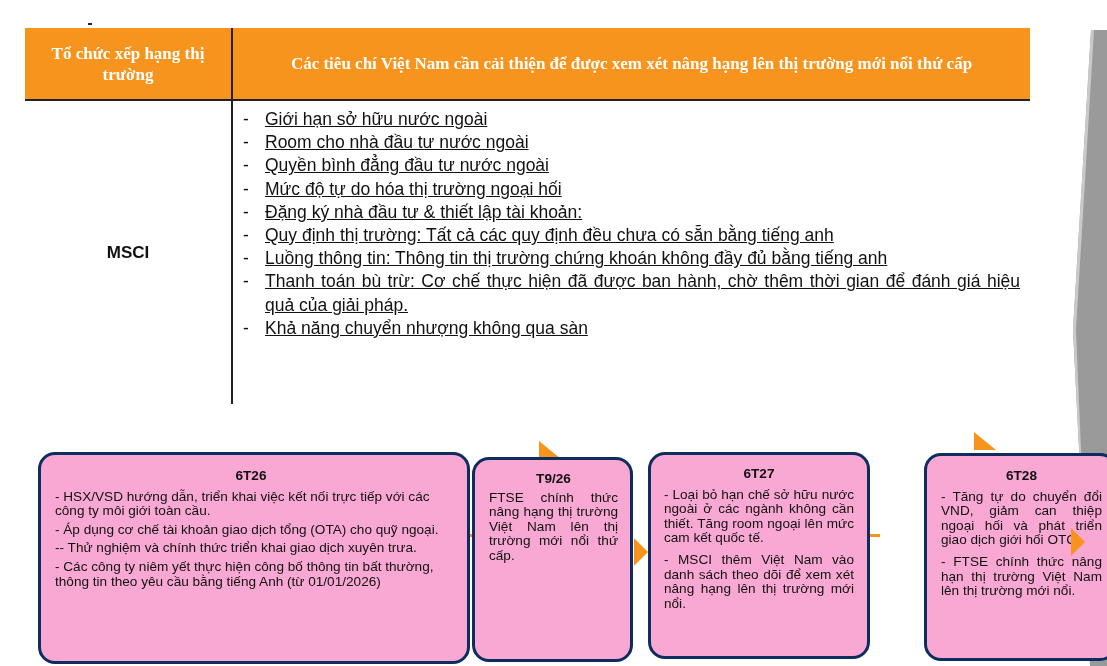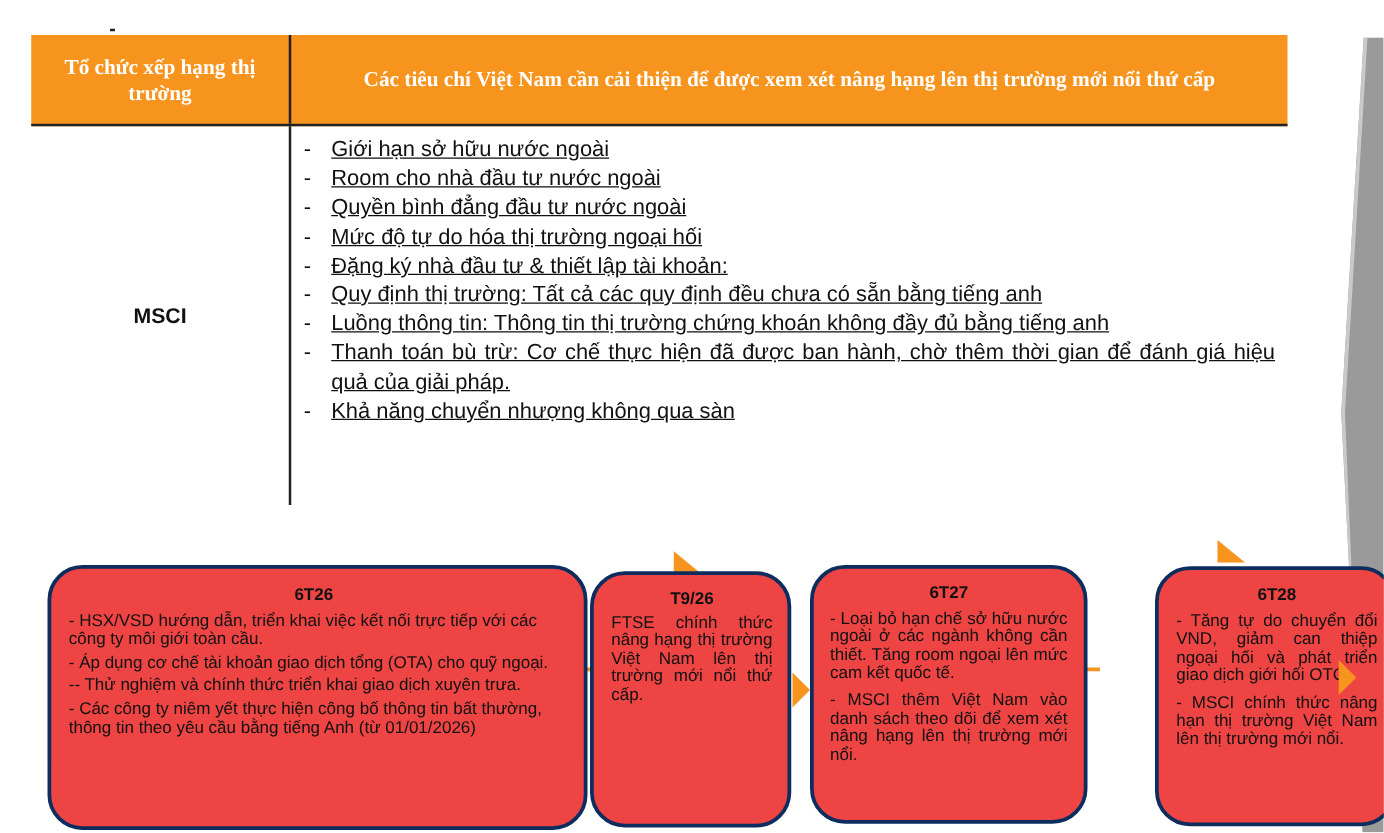--- a/index.html
+++ b/index.html
@@ -11,21 +11,21 @@
   .th.c1 { width:206px; border-right:2px solid #222; }
   .th.c2 { flex:1; padding:12px 20px; }
   .tbody { display:flex; height:303px; }
   .td1 { width:206px; border-right:2px solid #222; display:flex; align-items:center; justify-content:center; font-weight:bold; font-size:17px; }
   .td2 { flex:1; padding:7px 10px 0 10px; font-size:17.5px; line-height:23.2px; }
   .crit { display:flex; }
   .crit .dash { width:22px; flex:none; }
   .crit .txt { flex:1; text-align:justify;text-decoration:underline; }
   .rshape { position:absolute; left:1070px; top:30px; width:37px; height:636px; }
   .hline { position:absolute; top:534px; height:3px; background:#f7941d; }
-  .box { position:absolute; border:3px solid #0d2d5e; border-radius:28px; background:#ef4444; box-sizing:border-box; font-size:13.6px; line-height:14.6px; color:#111; }
+  .box { position:absolute; border:3px solid #0d2d5e; border-radius:17px; background:#f9a8d4; box-sizing:border-box; font-size:13.6px; line-height:14.6px; color:#111; }
   .box .title { text-align:center; font-weight:bold; font-size:13.6px; margin-bottom:6px; }
   .box p { margin:0 0 4px 0; text-align:justify; }
   .tri { position:absolute; width:0; height:0; }
   .tri.right { border-top:14px solid transparent; border-bottom:14px solid transparent; border-left:14px solid #f7941d; }
   .tri.corner { border-right:22px solid transparent; border-bottom:18px solid #f7941d; }
 </style>
 </head>
 <body>
 
 <div class="mark"></div>
@@ -105,15 +105,15 @@
 
 <div class="box" style="left:648px;top:452px;width:222px;height:207px;padding:12px 13px 0 13px;">
   <div class="title">6T27</div>
   <p style="margin-bottom:7px">- Loại bỏ hạn chế sở hữu nước ngoài ở các ngành không cần thiết. Tăng room ngoại lên mức cam kết quốc tế.</p>
   <p>- MSCI thêm Việt Nam vào danh sách theo dõi để xem xét nâng hạng lên thị trường mới nổi.</p>
 </div>
 
 <div class="box" style="left:924px;top:453px;width:193px;height:208px;padding:13px 12px 0 14px;">
   <div class="title">6T28</div>
   <p style="margin-bottom:7px">- Tăng tự do chuyển đổi VND, giảm can thiệp ngoại hối và phát triển giao dịch giới hối OTC.</p>
-  <p>- MSCI chính thức nâng hạn thị trường Việt Nam lên thị trường mới nổi.</p>
+  <p>- FTSE chính thức nâng hạn thị trường Việt Nam lên thị trường mới nổi.</p>
 </div>
 <div class="tri right" style="left:1071px;top:528px;"></div>
 
 </body></html>

